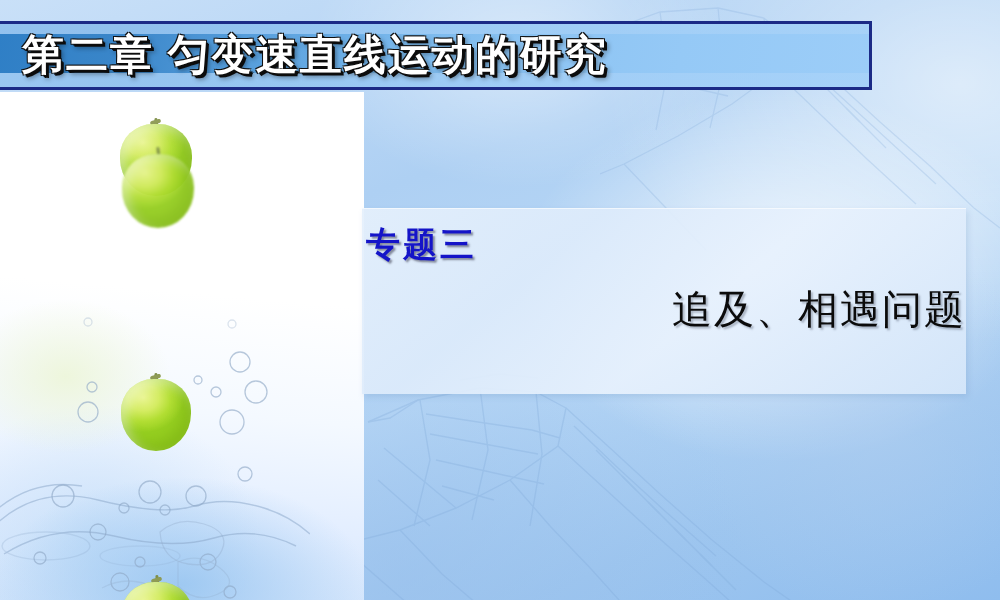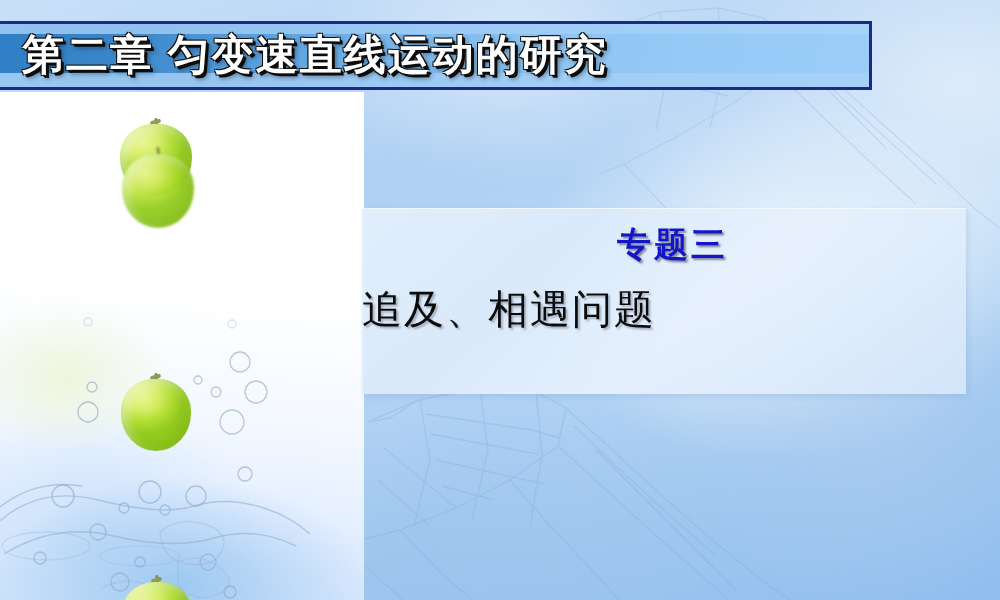--- a/index.html
+++ b/index.html
@@ -105,26 +105,26 @@
   .content-box{
     position:absolute;left:362px;top:208px;width:604px;height:186px;
     background:linear-gradient(140deg,
         rgba(229,240,252,.93) 0%,
         rgba(221,235,251,.92) 30%,
         rgba(231,241,253,.92) 56%,
         rgba(214,231,250,.92) 100%);
     box-shadow:0 1px 0 rgba(255,255,255,.6) inset, 2px 3px 6px rgba(90,130,180,.18);
   }
   .line-topic{
-    position:absolute;left:17px;right:0;top:14px;text-align:center;
+    position:absolute;left:4px;right:0;top:14px;
     font-size:34px;font-weight:700;letter-spacing:3px;color:#1414c8;
     text-shadow:2px 2px 2px rgba(40,40,60,.5);
   }
   .line-sub{
-    position:absolute;left:0;right:0;top:74px;text-align:left;
+    position:absolute;left:0;right:0;top:74px;text-align:right;
     font-size:40px;font-weight:400;letter-spacing:2px;color:#0b0b0b;
     text-shadow:2px 2px 2px rgba(60,70,90,.35);
   }
 </style>
 </head>
 <body>
 
 <div id="slide">
 
   <div class="bg-base"></div>

